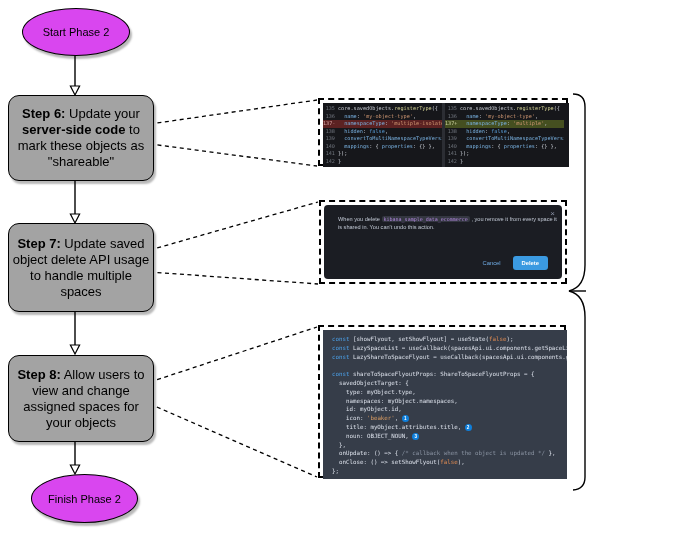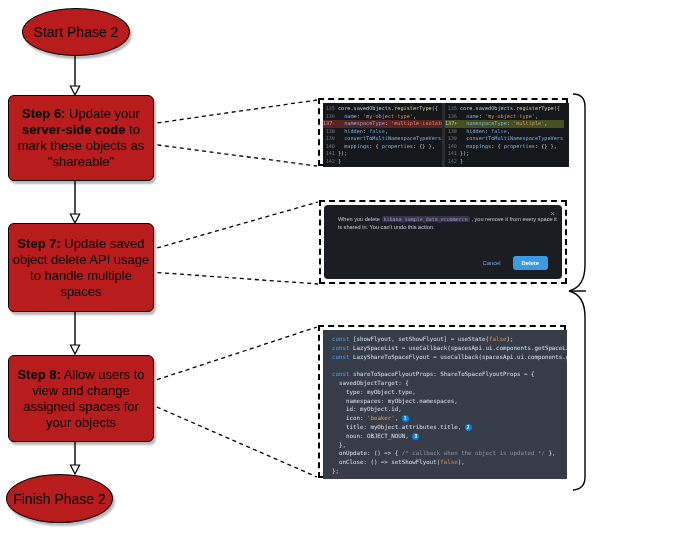--- a/index.html
+++ b/index.html
@@ -1,25 +1,25 @@
 <!DOCTYPE html>
 <html><head>
 <meta charset="utf-8">
 <style>
   html,body{margin:0;padding:0;background:#ffffff;}
   #canvas{position:relative;width:691px;height:535px;background:#fff;
     font-family:"Liberation Sans",sans-serif;overflow:hidden;}
   svg.layer{position:absolute;left:0;top:0;z-index:1;}
 
   
-  .ellipse{position:absolute;z-index:2;background:#b91c1c;border:1.6px solid #000;
+  .ellipse{position:absolute;z-index:2;background:#d946ef;border:1.6px solid #000;
     border-radius:50%;display:flex;align-items:center;justify-content:center;
-    font-size:14px;color:#000;box-shadow:2px 3px 2px rgba(0,0,0,0.28);}
-  .stepbox{position:absolute;z-index:2;background:#b91c1c;border:1.6px solid #000;
-    border-radius:6px;display:flex;align-items:center;justify-content:center;
+    font-size:11px;color:#000;box-shadow:2px 3px 2px rgba(0,0,0,0.28);}
+  .stepbox{position:absolute;z-index:2;background:#a3a3a3;border:1.6px solid #000;
+    border-radius:11px;display:flex;align-items:center;justify-content:center;
     text-align:center;font-size:13px;line-height:16px;color:#000;
     box-shadow:2px 3px 2px rgba(0,0,0,0.28);padding:2px;}
   .stepbox .b{font-weight:bold;}
 
   
   .frame{position:absolute;z-index:2;border:2.6px dashed #000;background:#fff;box-sizing:border-box;}
   .shot{position:absolute;left:3px;top:3px;right:3px;bottom:3px;overflow:hidden;}
 
   
   .diffwrap{background:#16171b;display:flex;width:100%;height:100%;}
@@ -99,21 +99,21 @@
     <g stroke="#000" stroke-width="1.4" fill="none">
       <path d="M573,94 Q585,94 585,107 L585,265 Q585,287 569,291 Q585,295 585,317 L585,477 Q585,489 573,490"></path>
       <line x1="569" y1="291" x2="586" y2="291"></line>
     </g>
   </svg>
 
   <div class="ellipse" style="left:22px;top:8px;width:106px;height:46px;">
     <span>Start Phase 2</span>
   </div>
 
-  <div class="ellipse" style="left:6px;top:474px;width:105px;height:47px;">
+  <div class="ellipse" style="left:31px;top:474px;width:105px;height:47px;">
     <span>Finish Phase 2</span>
   </div>
 
   <div class="stepbox" style="left:8px;top:95px;width:140px;height:80px;">
     <div><span class="b">Step 6:</span><span> Update your </span><span class="b">server-side code</span><span> to mark these objects as "shareable"</span></div>
   </div>
 
   <div class="stepbox" style="left:8px;top:223px;width:140px;height:83px;">
     <div><span class="b">Step 7:</span><span> Update saved object delete API usage to handle multiple spaces</span></div>
   </div>

